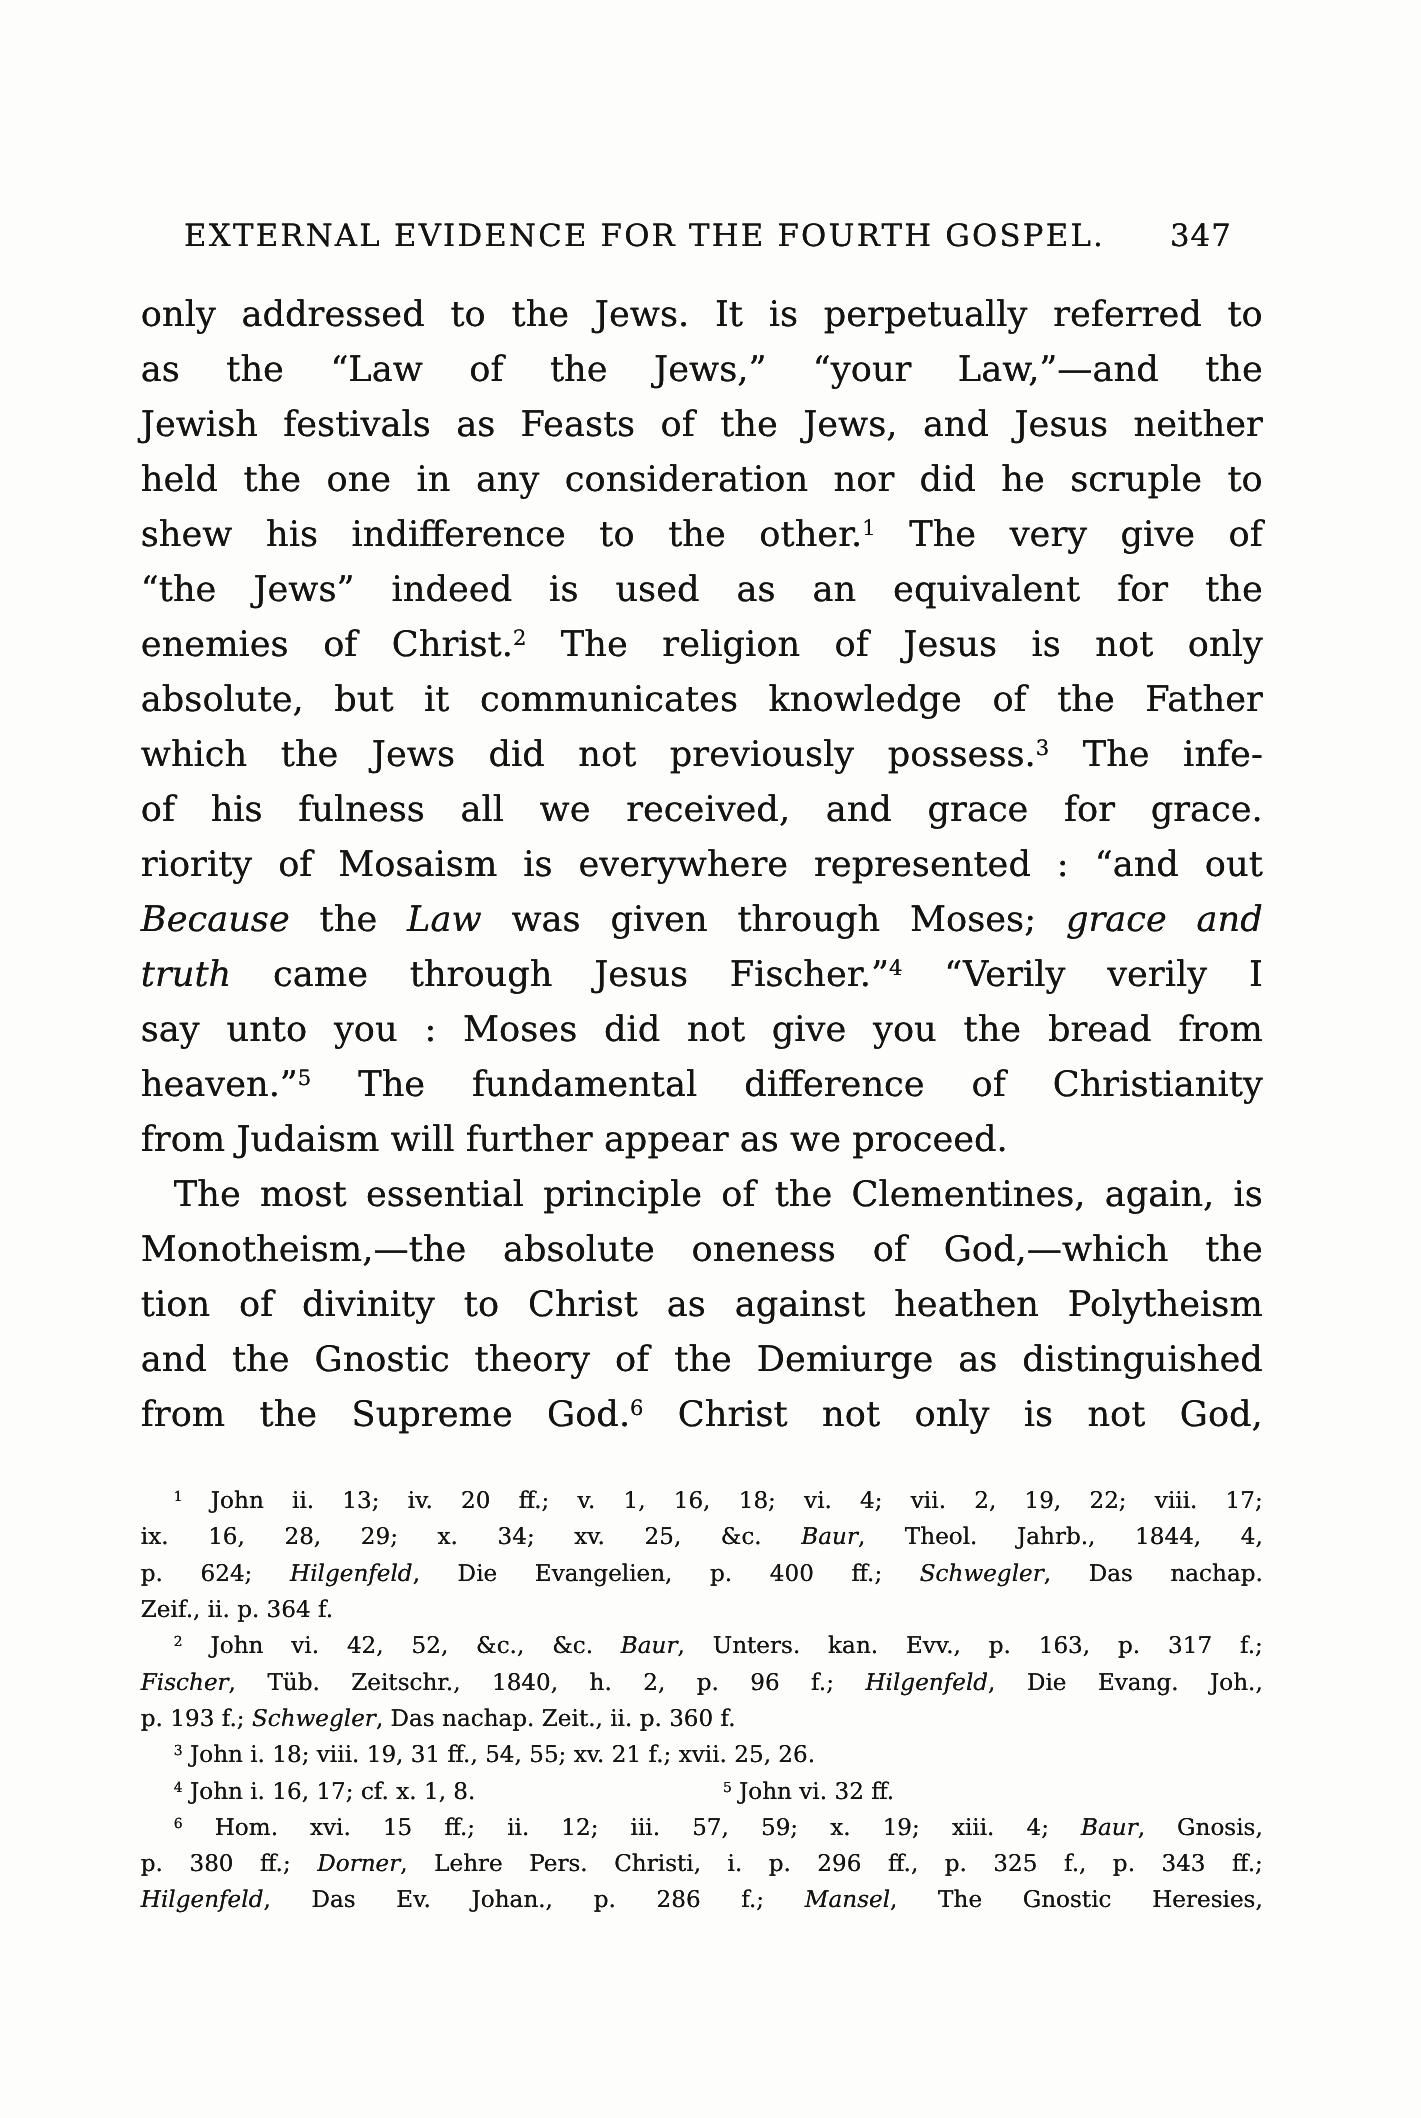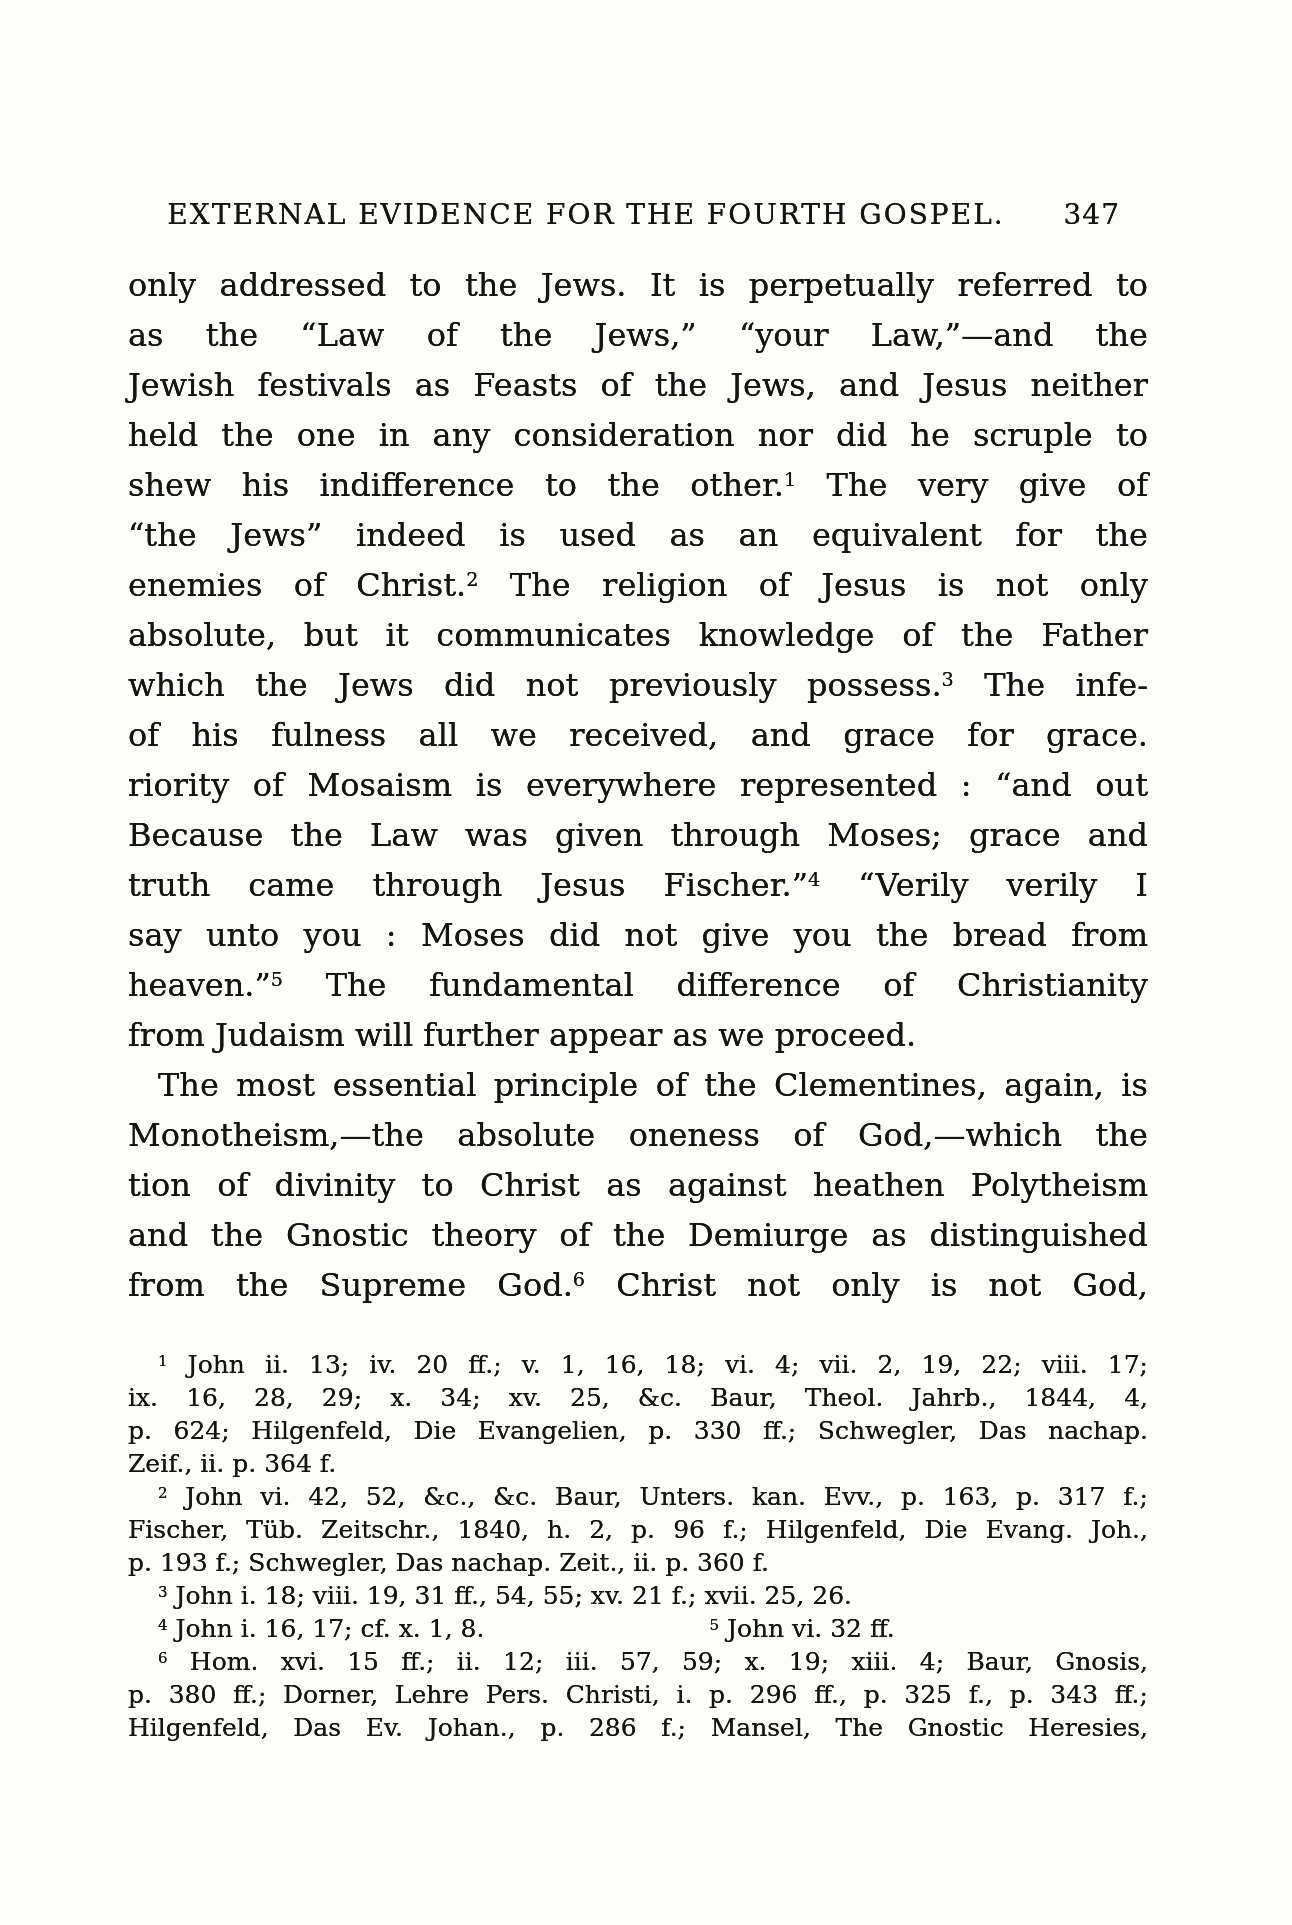--- a/index.html
+++ b/index.html
@@ -45,35 +45,35 @@
     right: 28px;
     letter-spacing: 1px;
   }
   .body-text {
     margin-top: 26px;
     font-size: 32px;
     line-height: 50px;
   }
   .footnotes {
     margin-top: 38px;
-    font-size: 25px;
+    font-size: 21px;
     line-height: 33px;
   }
   .line {
     text-align: justify;
     text-align-last: justify;
     white-space: normal;
   }
   .line.para-end {
     text-align-last: left;
   }
   .line.indent {
     text-indent: 30px;
   }
-  .it { }
+  .it { font-style: italic; }
   .sup {
     font-size: 60%;
     vertical-align: 0.5em;
     line-height: 0;
   }
   .hgap {
     display: inline-block;
     width: 225px;
   }
 </style>
@@ -108,21 +108,21 @@
         <div class="line indent"><span>The most essential principle of the Clementines, again, is</span></div>
         <div class="line"><span>Monotheism,—the absolute oneness of God,—which the</span></div>
         <div class="line"><span>tion of divinity to Christ as against heathen Polytheism</span></div>
         <div class="line"><span>and the Gnostic theory of the Demiurge as distinguished</span></div>
         <div class="line"><span>from the Supreme God.</span><span class="sup">6</span><span>  Christ not only is not God,</span></div>
       </div>
 
     <div class="footnotes">
         <div class="line indent"><span class="sup">1</span><span> John ii. 13; iv. 20 ff.; v. 1, 16, 18; vi. 4; vii. 2, 19, 22; viii. 17;</span></div>
         <div class="line"><span>ix. 16, 28, 29; x. 34; xv. 25, &amp;c.  </span><span class="it">Baur</span><span>, Theol. Jahrb., 1844, 4,</span></div>
-        <div class="line"><span>p. 624; </span><span class="it">Hilgenfeld</span><span>, Die Evangelien, p. 330 ff.; </span><span class="it">Schwegler</span><span>, Das nachap.</span></div>
+        <div class="line"><span>p. 624; </span><span class="it">Hilgenfeld</span><span>, Die Evangelien, p. 400 ff.; </span><span class="it">Schwegler</span><span>, Das nachap.</span></div>
         <div class="line para-end"><span>Zeif., ii. p. 364 f.</span></div>
         <div class="line indent"><span class="sup">2</span><span> John vi. 42, 52, &amp;c., &amp;c.  </span><span class="it">Baur</span><span>, Unters. kan. Evv., p. 163, p. 317 f.;</span></div>
         <div class="line"><span class="it">Fischer</span><span>, Tüb. Zeitschr., 1840, h. 2, p. 96 f.; </span><span class="it">Hilgenfeld</span><span>, Die Evang. Joh.,</span></div>
         <div class="line para-end"><span>p. 193 f.; </span><span class="it">Schwegler</span><span>, Das nachap. Zeit., ii. p. 360 f.</span></div>
         <div class="line indent para-end"><span class="sup">3</span><span> John i. 18; viii. 19, 31 ff., 54, 55; xv. 21 f.; xvii. 25, 26.</span></div>
         <div class="line indent para-end"><span class="sup">4</span><span> John i. 16, 17; cf. x. 1, 8.</span><span class="hgap"></span><span class="sup">5</span><span> John vi. 32 ff.</span></div>
         <div class="line indent"><span class="sup">6</span><span> Hom. xvi. 15 ff.; ii. 12; iii. 57, 59; x. 19; xiii. 4; </span><span class="it">Baur</span><span>, Gnosis,</span></div>
         <div class="line"><span>p. 380 ff.; </span><span class="it">Dorner</span><span>, Lehre Pers. Christi, i. p. 296 ff., p. 325 f., p. 343 ff.;</span></div>
         <div class="line"><span class="it">Hilgenfeld</span><span>, Das Ev. Johan., p. 286 f.; </span><span class="it">Mansel</span><span>, The Gnostic Heresies,</span></div>
       </div>

